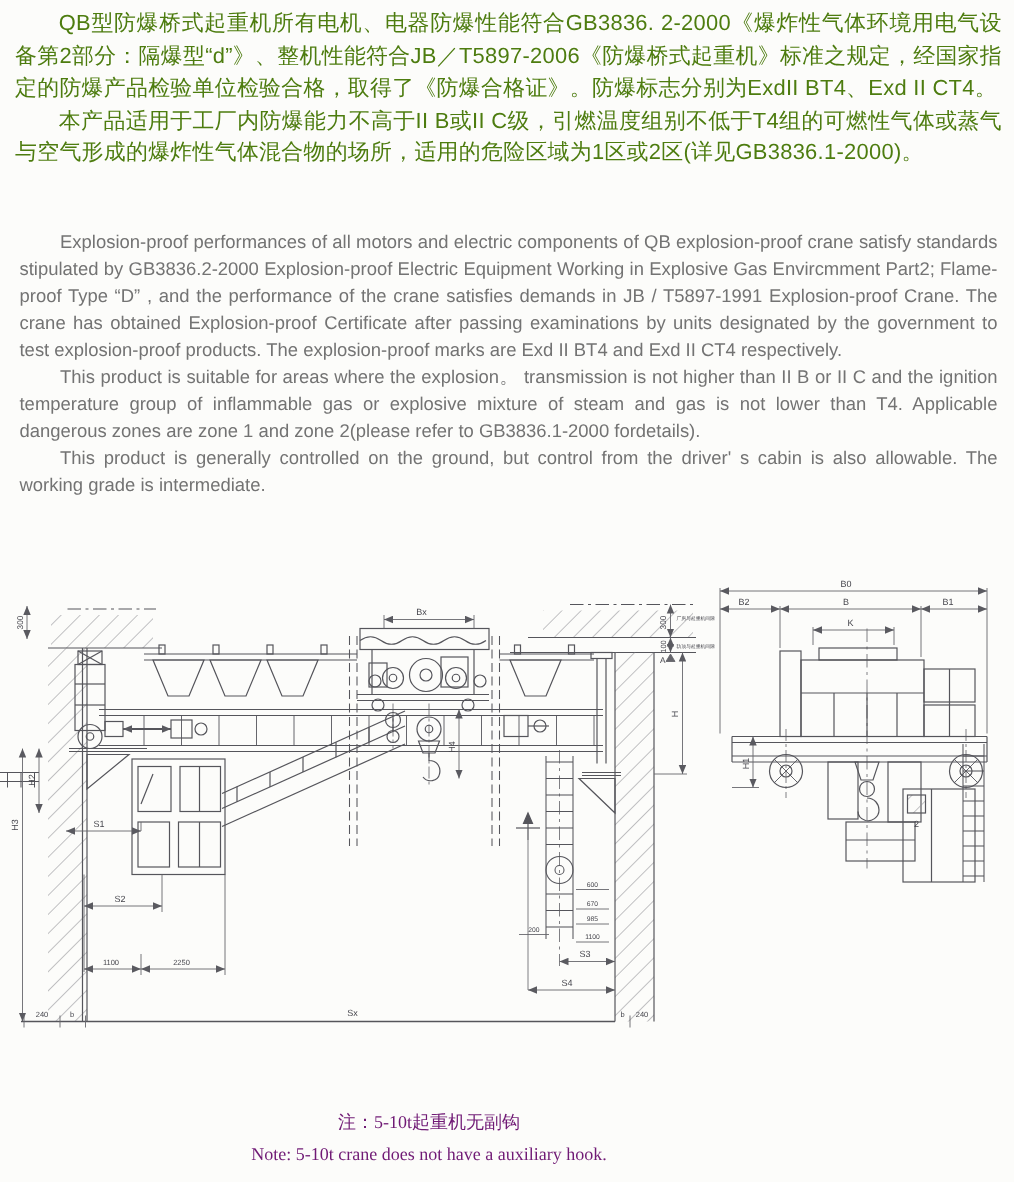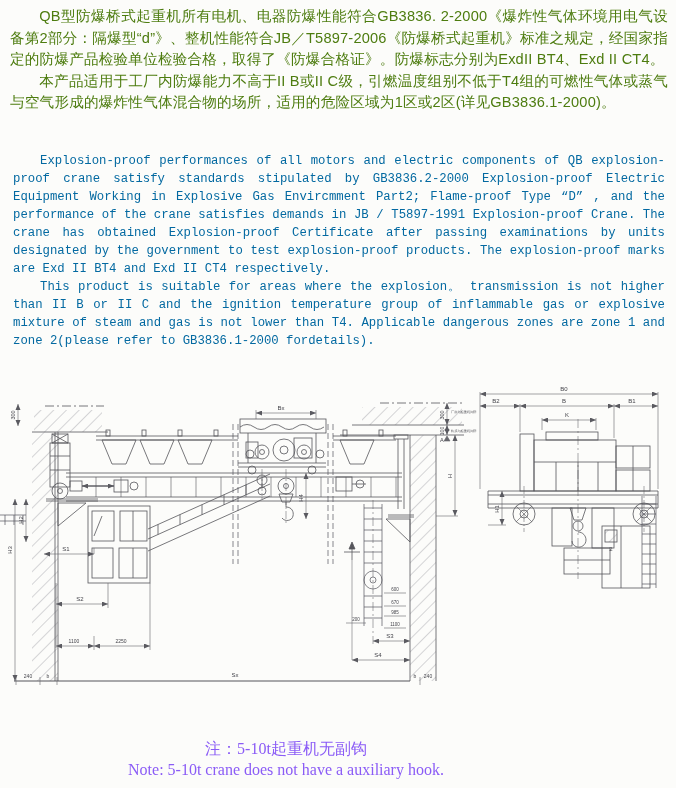--- a/index.html
+++ b/index.html
@@ -9,42 +9,43 @@
     font-family:"Liberation Sans",sans-serif;color:#3c3c40;
   }
   .cn-block{
     position:absolute;left:10px;right:8px;top:6px;
     font-size:14.6px;line-height:21.5px;text-align:justify;
     color:#4d7c0f;font-weight:500;letter-spacing:.2px;
   }
   .cn-block p{margin:0;text-indent:2em;}
   .en-block{
     position:absolute;left:13px;right:11px;top:152px;
-    font-size:12.3px;line-height:18px;text-align:justify;color:#0369a1;font-family:Liberation Mono, monospace;
+    font-size:12.3px;line-height:18px;text-align:justify;color:#737373;
   }
   .en-block p{margin:0;text-indent:2.2em;}
   .drawing-wrap{position:absolute;left:0;top:374px;width:676px;height:362px;}
   svg text{font-family:"Liberation Sans",sans-serif;fill:#45454c;stroke:none;}
   .notes{
     position:absolute;top:738px;left:0;width:572px;text-align:center;
-    font-family:"Liberation Serif",serif;font-size:16px;color:#8b5cf6;line-height:21px;
+    font-family:"Liberation Serif",serif;font-size:12px;color:#701a75;line-height:21px;
   }
   .notes div{margin:0;}
 </style>
 </head>
 <body>
 
 <div class="cn-block">
   <p>QB型防爆桥式起重机所有电机、电器防爆性能符合GB3836. 2-2000《爆炸性气体环境用电气设备第2部分：隔爆型“d”》、整机性能符合JB／T5897-2006《防爆桥式起重机》标准之规定，经国家指定的防爆产品检验单位检验合格，取得了《防爆合格证》。防爆标志分别为ExdII BT4、Exd II CT4。</p>
   <p>本产品适用于工厂内防爆能力不高于II B或II C级，引燃温度组别不低于T4组的可燃性气体或蒸气与空气形成的爆炸性气体混合物的场所，适用的危险区域为1区或2区(详见GB3836.1-2000)。</p>
 </div>
 
 <div class="en-block">
   <p>Explosion-proof performances of all motors and electric components of QB explosion-proof crane satisfy standards stipulated by GB3836.2-2000 Explosion-proof Electric Equipment Working in Explosive Gas Envircmment Part2; Flame-proof Type “D” , and the performance of the crane satisfies demands in JB / T5897-1991 Explosion-proof Crane.  The crane has obtained Explosion-proof Certificate after passing examinations by units designated by the government to test explosion-proof products.  The explosion-proof marks are Exd II BT4 and Exd II CT4 respectively.</p>
   <p>This product is suitable for areas where the explosion。 transmission is not higher than II B or II C and the ignition temperature group of inflammable gas or explosive mixture of steam and gas is not lower than T4.  Applicable dangerous zones are zone 1 and zone 2(please refer to GB3836.1-2000 fordetails).</p>
+  <p>This product is generally controlled on the ground, but control from the driver' s cabin is also allowable.  The working grade is intermediate.</p>
 </div>
 
 <div class="drawing-wrap">
 <svg width="676" height="362" viewBox="0 0 676 362">
   <defs>
     <pattern id="hatch" width="9" height="9" patternUnits="userSpaceOnUse" patternTransform="rotate(45)">
       <line x1="0" y1="0" x2="0" y2="9" stroke="#8a8a90" stroke-width="0.7"></line>
     </pattern>
     <marker id="ar" markerWidth="7" markerHeight="6" refX="6" refY="2.5" orient="auto" markerUnits="userSpaceOnUse">
       <path d="M0,0 L6,2.5 L0,5 z" fill="#5a5a60"></path>

